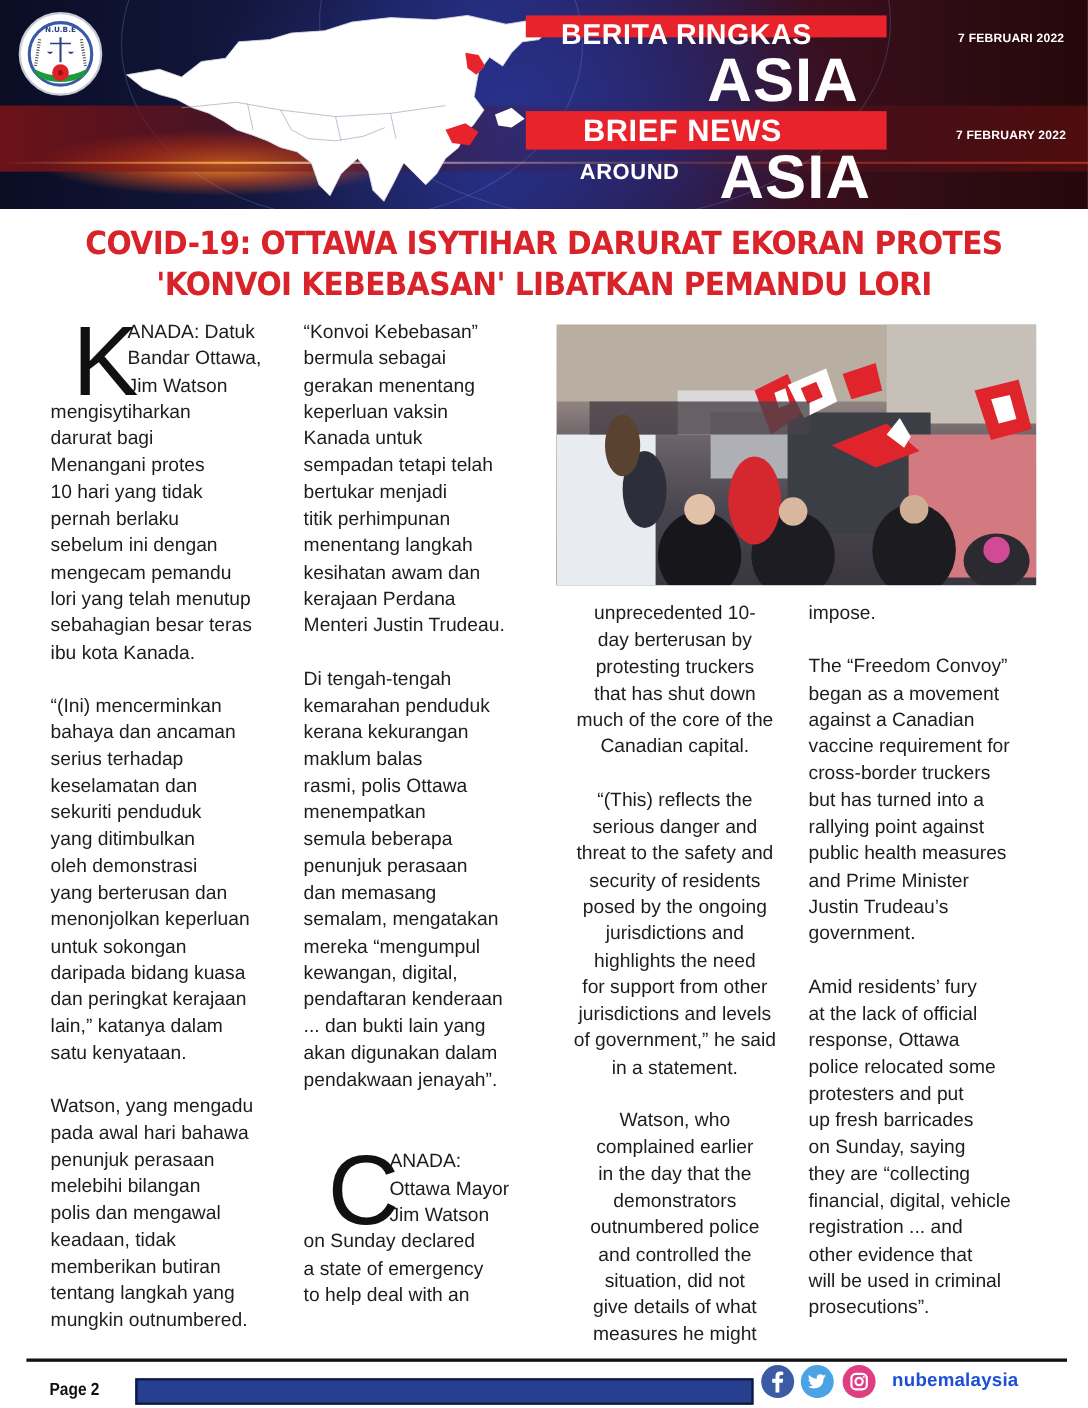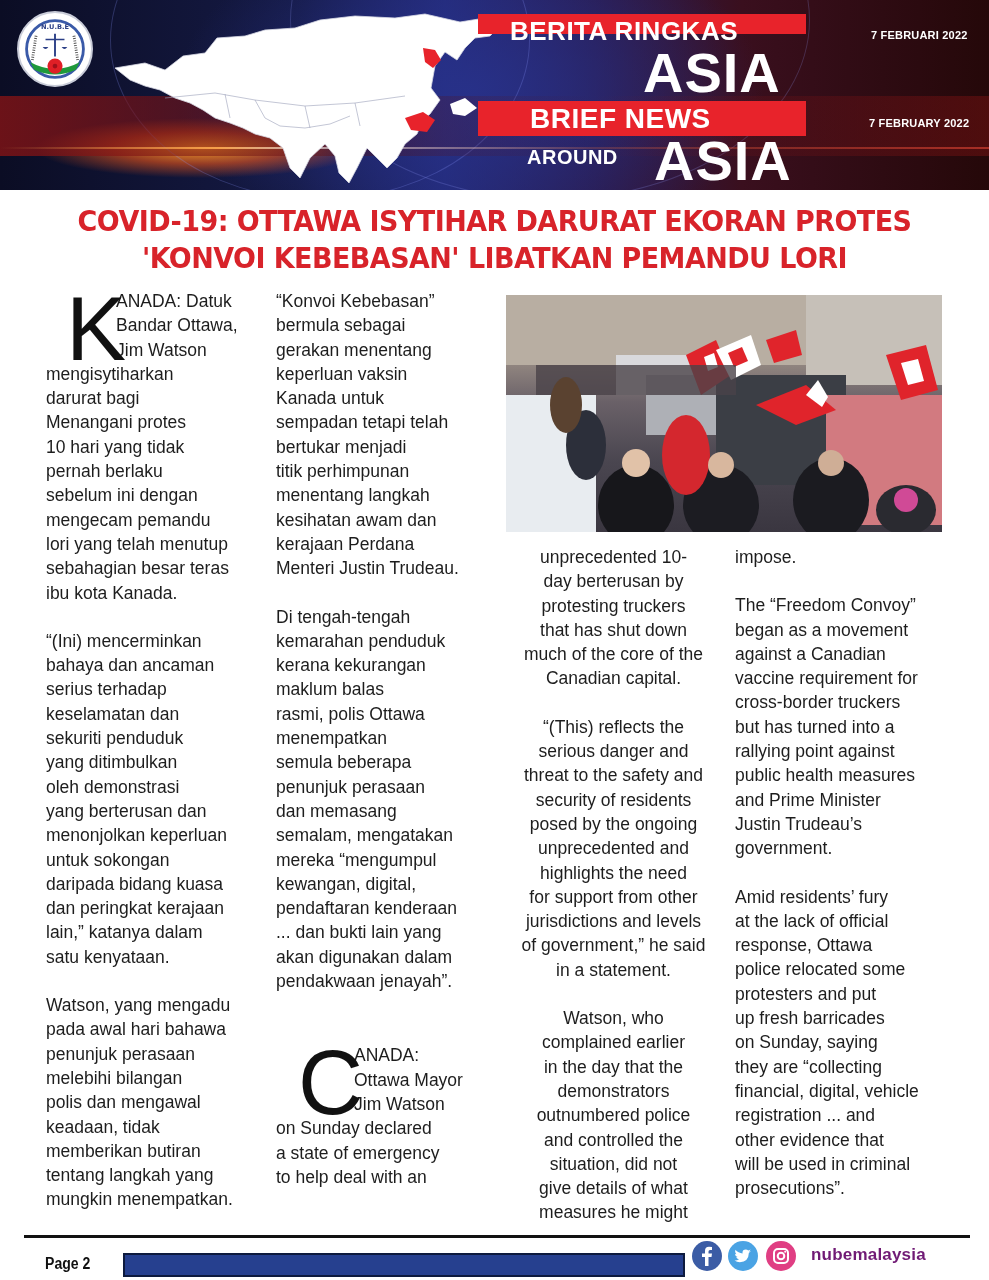--- a/index.html
+++ b/index.html
@@ -104,21 +104,21 @@
   .page-num { position: absolute; left: 45px; top: 1255px; font-size: 16px; color: #111; font-weight: bold; transform: scaleX(0.88); transform-origin: left; }
   .footer-bar {
     position: absolute; left: 123px; top: 1253px; width: 562px; height: 24px;
     background: #26408f; border: 2px solid #0d1a3e;
   }
   .social { position: absolute; top: 1241px; width: 30px; height: 30px; border-radius: 50%; }
   .fb { left: 692px; background: #3b5ca5; }
   .tw { left: 728px; background: #4aa3e4; }
   .ig { left: 766px; background: #e03e83; }
   .social svg { width: 100%; height: 100%; display: block; }
-  .handle { position: absolute; left: 811px; top: 1245px; font-size: 17px; font-weight: bold; color: #701a75; letter-spacing: 0.2px; }
+  .handle { position: absolute; left: 811px; top: 1245px; font-size: 17px; font-weight: bold; color: #1d4ed8; letter-spacing: 0.2px; }
 </style>
 </head>
 <body>
 
 <div class="banner">
   <div class="arc"></div>
   <div class="arc2"></div>
   <div class="glow-stripe"></div>
   <div class="glow-line"></div>
 
@@ -235,21 +235,21 @@
   <div class="gap"></div>
   <div>
     <p>Watson, yang mengadu</p>
     <p>pada awal hari bahawa</p>
     <p>penunjuk perasaan</p>
     <p>melebihi bilangan</p>
     <p>polis dan mengawal</p>
     <p>keadaan, tidak</p>
     <p>memberikan butiran</p>
     <p>tentang langkah yang</p>
-    <p>mungkin menempatkan.</p>
+    <p>mungkin outnumbered.</p>
   </div>
 </div>
 
 <div class="col col-2">
   <div>
     <p>“Konvoi Kebebasan”</p>
     <p>bermula sebagai</p>
     <p>gerakan menentang</p>
     <p>keperluan vaksin</p>
     <p>Kanada untuk</p>
@@ -303,21 +303,21 @@
     <p>much of the core of the</p>
     <p>Canadian capital.</p>
   </div>
   <div class="gap"></div>
   <div>
     <p>“(This) reflects the</p>
     <p>serious danger and</p>
     <p>threat to the safety and</p>
     <p>security of residents</p>
     <p>posed by the ongoing</p>
-    <p>unprecedented and</p>
+    <p>jurisdictions and</p>
     <p>highlights the need</p>
     <p>for support from other</p>
     <p>jurisdictions and levels</p>
     <p>of government,” he said</p>
     <p>in a statement.</p>
   </div>
   <div class="gap"></div>
   <div>
     <p>Watson, who</p>
     <p>complained earlier</p>

